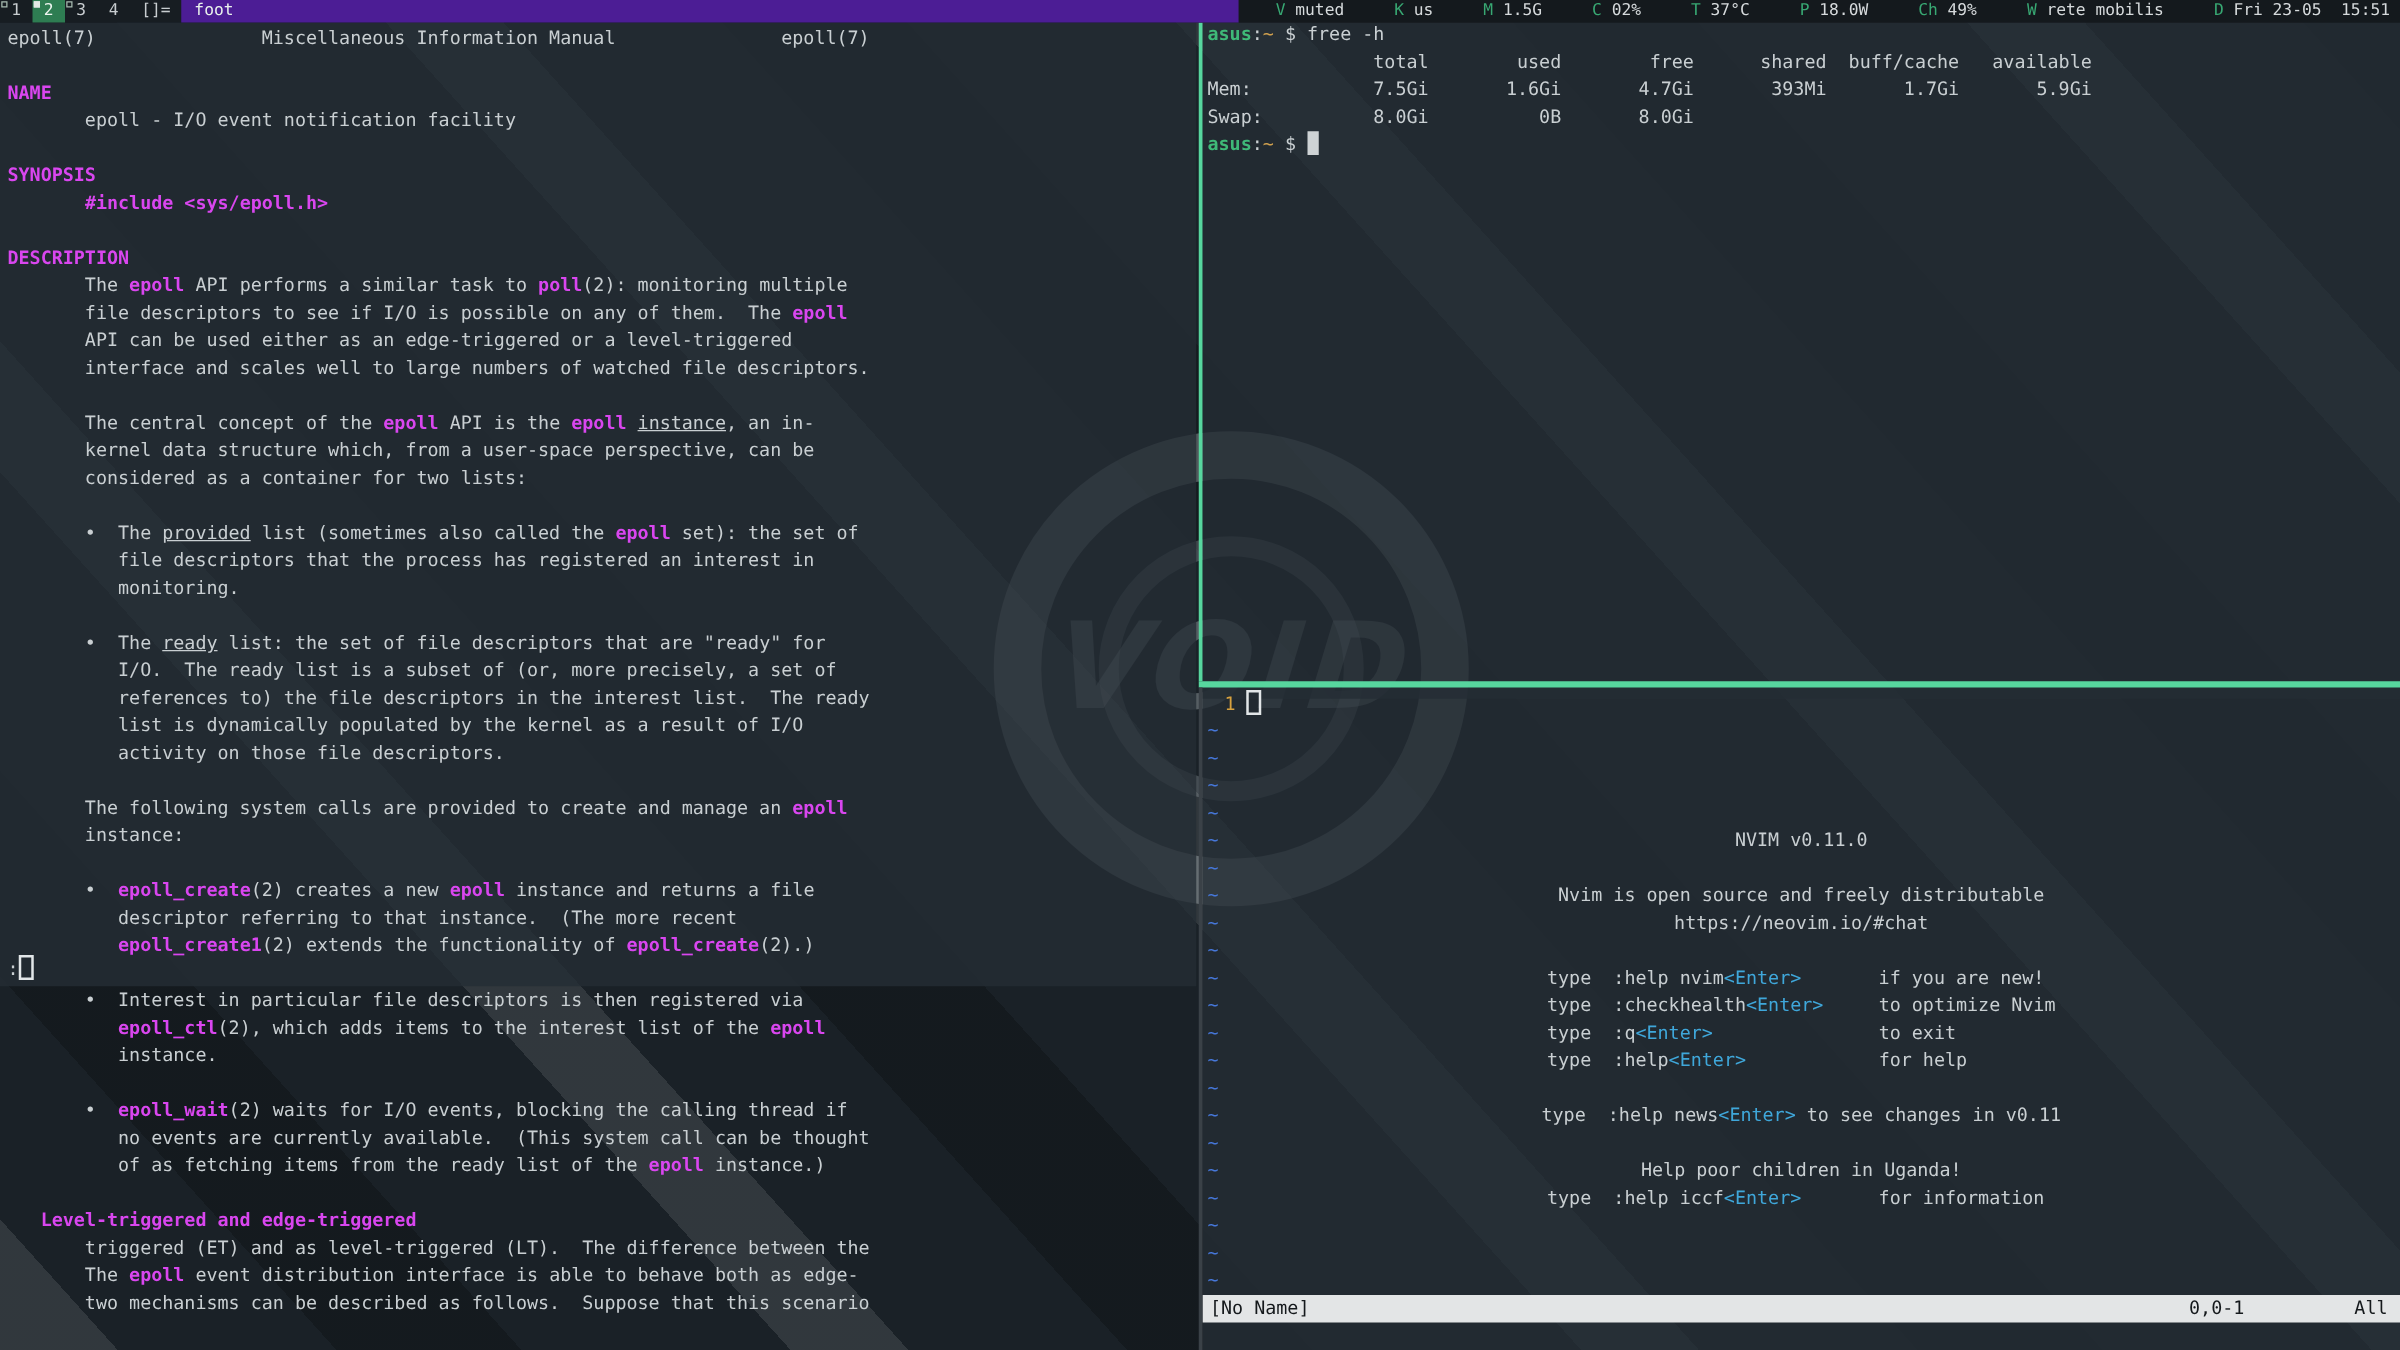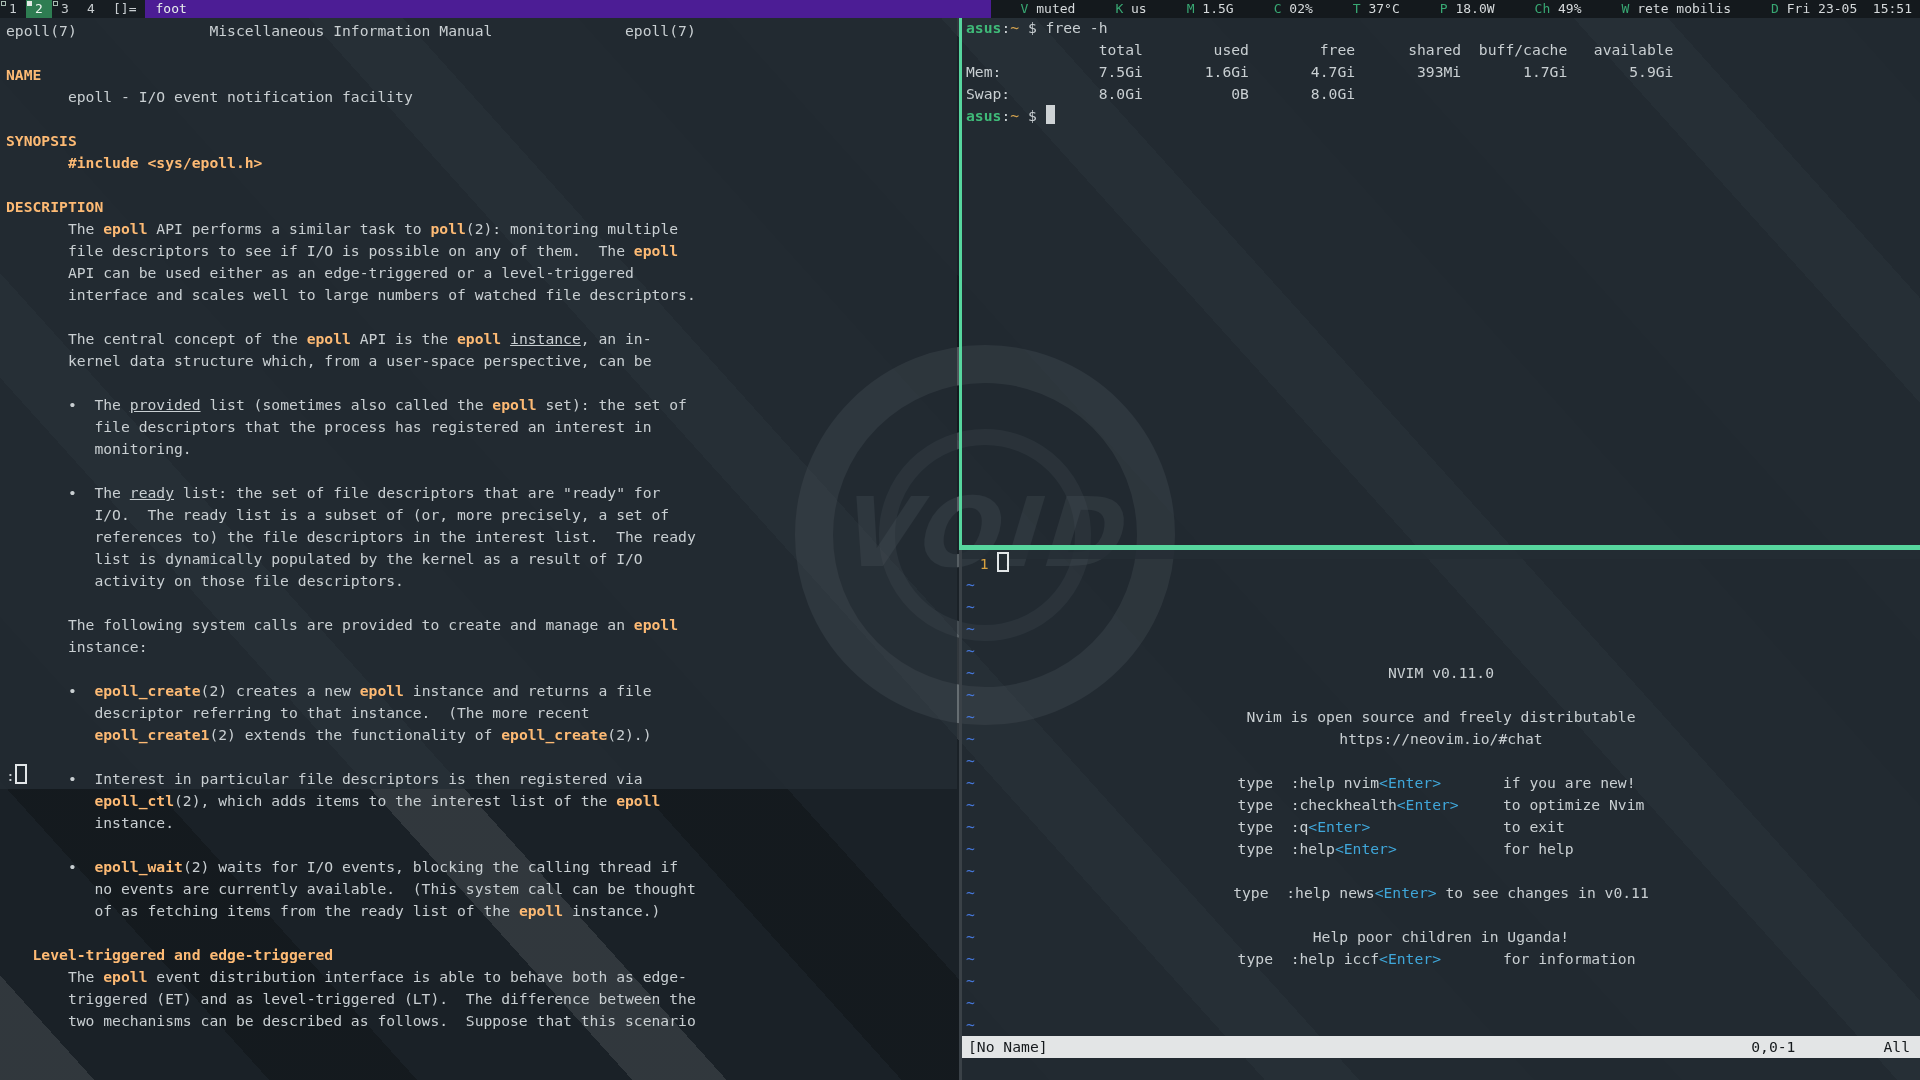--- a/index.html
+++ b/index.html
@@ -39,21 +39,21 @@
   #title{flex:1;background:#4c1d95;color:#e9f1ec;padding-left:10px;}
   #status{display:flex;gap:40px;padding:0 8px 0 30px;background:#14191d;}
   .skey{color:#38a873;}
   .sval{color:#d6dadc;}
   
   .pane{position:absolute;background:rgba(36,45,53,0.80);}
   #man-pane{left:0;top:18px;width:957px;height:771px;padding:2px 0 0 6px;box-sizing:border-box;}
   #term-pane{left:962px;top:15px;width:958px;height:544px;padding:2px 0 0 4px;box-sizing:border-box;}
   #nvim-pane{left:962px;top:550px;width:958px;height:530px;box-sizing:border-box;}
   .tline{height:22px;line-height:22px;white-space:pre;font-size:14.7px;color:#c9cfd2;}
-  .b{font-weight:bold;color:#fdba74;}
+  .b{font-weight:bold;color:#d946ef;}
   .u{text-decoration:underline;}
   
   #vborder-green{position:absolute;left:959px;top:18px;width:3px;height:527px;background:#57d69e;z-index:5;}
   #hborder-green{position:absolute;left:959px;top:545px;width:961px;height:5px;background:#57d69e;z-index:5;}
   #vborder-gray{position:absolute;left:959px;top:550px;width:3px;height:530px;background:#3a4147;z-index:5;}
   
   .p-user{color:#3fb978;font-weight:bold;}
   .p-path{color:#d0a04e;}
   .cursor{display:inline-block;width:9px;height:19px;background:#ced3d5;vertical-align:text-bottom;}
   .cursor.hollow{background:transparent;border:2px solid #e2e6e8;width:8px;height:16px;}
@@ -102,20 +102,21 @@
       <div class="tline">       <span class="b">#include &lt;sys/epoll.h&gt;</span></div>
       <div class="tline"> </div>
       <div class="tline"><span class="b">DESCRIPTION</span></div>
       <div class="tline">       The <span class="b">epoll</span> API performs a similar task to <span class="b">poll</span>(2): monitoring multiple</div>
       <div class="tline">       file descriptors to see if I/O is possible on any of them.  The <span class="b">epoll</span></div>
       <div class="tline">       API can be used either as an edge-triggered or a level-triggered</div>
       <div class="tline">       interface and scales well to large numbers of watched file descriptors.</div>
       <div class="tline"> </div>
       <div class="tline">       The central concept of the <span class="b">epoll</span> API is the <span class="b">epoll</span> <span class="u">instance</span>, an in-</div>
       <div class="tline">       kernel data structure which, from a user-space perspective, can be</div>
+      <div class="tline">       considered as a container for two lists:</div>
       <div class="tline"> </div>
       <div class="tline">       •  The <span class="u">provided</span> list (sometimes also called the <span class="b">epoll</span> set): the set of</div>
       <div class="tline">          file descriptors that the process has registered an interest in</div>
       <div class="tline">          monitoring.</div>
       <div class="tline"> </div>
       <div class="tline">       •  The <span class="u">ready</span> list: the set of file descriptors that are "ready" for</div>
       <div class="tline">          I/O.  The ready list is a subset of (or, more precisely, a set of</div>
       <div class="tline">          references to) the file descriptors in the interest list.  The ready</div>
       <div class="tline">          list is dynamically populated by the kernel as a result of I/O</div>
       <div class="tline">          activity on those file descriptors.</div>
@@ -129,22 +130,22 @@
       <div class="tline"> </div>
       <div class="tline">       •  Interest in particular file descriptors is then registered via</div>
       <div class="tline">          <span class="b">epoll_ctl</span>(2), which adds items to the interest list of the <span class="b">epoll</span></div>
       <div class="tline">          instance.</div>
       <div class="tline"> </div>
       <div class="tline">       •  <span class="b">epoll_wait</span>(2) waits for I/O events, blocking the calling thread if</div>
       <div class="tline">          no events are currently available.  (This system call can be thought</div>
       <div class="tline">          of as fetching items from the ready list of the <span class="b">epoll</span> instance.)</div>
       <div class="tline"> </div>
       <div class="tline">   <span class="b">Level-triggered and edge-triggered</span></div>
+      <div class="tline">       triggered (ET) and as level-triggered (LT).  The difference between the</div>
       <div class="tline">       The <span class="b">epoll</span> event distribution interface is able to behave both as edge-</div>
-      <div class="tline">       triggered (ET) and as level-triggered (LT).  The difference between the</div>
       <div class="tline">       two mechanisms can be described as follows.  Suppose that this scenario</div>
     </div>
   <div id="pager"><span>:</span><span class="cursor hollow"></span></div>
 </div>
 
 <div id="term-pane" class="pane">
   <div id="term-lines">
       <div class="tline"><span class="p-user">asus</span><span>:</span><span class="p-path">~</span><span> $ </span>free -h</div>
       <div class="tline">               total        used        free      shared  buff/cache   available</div>
       <div class="tline">Mem:           7.5Gi       1.6Gi       4.7Gi       393Mi       1.7Gi       5.9Gi</div>

